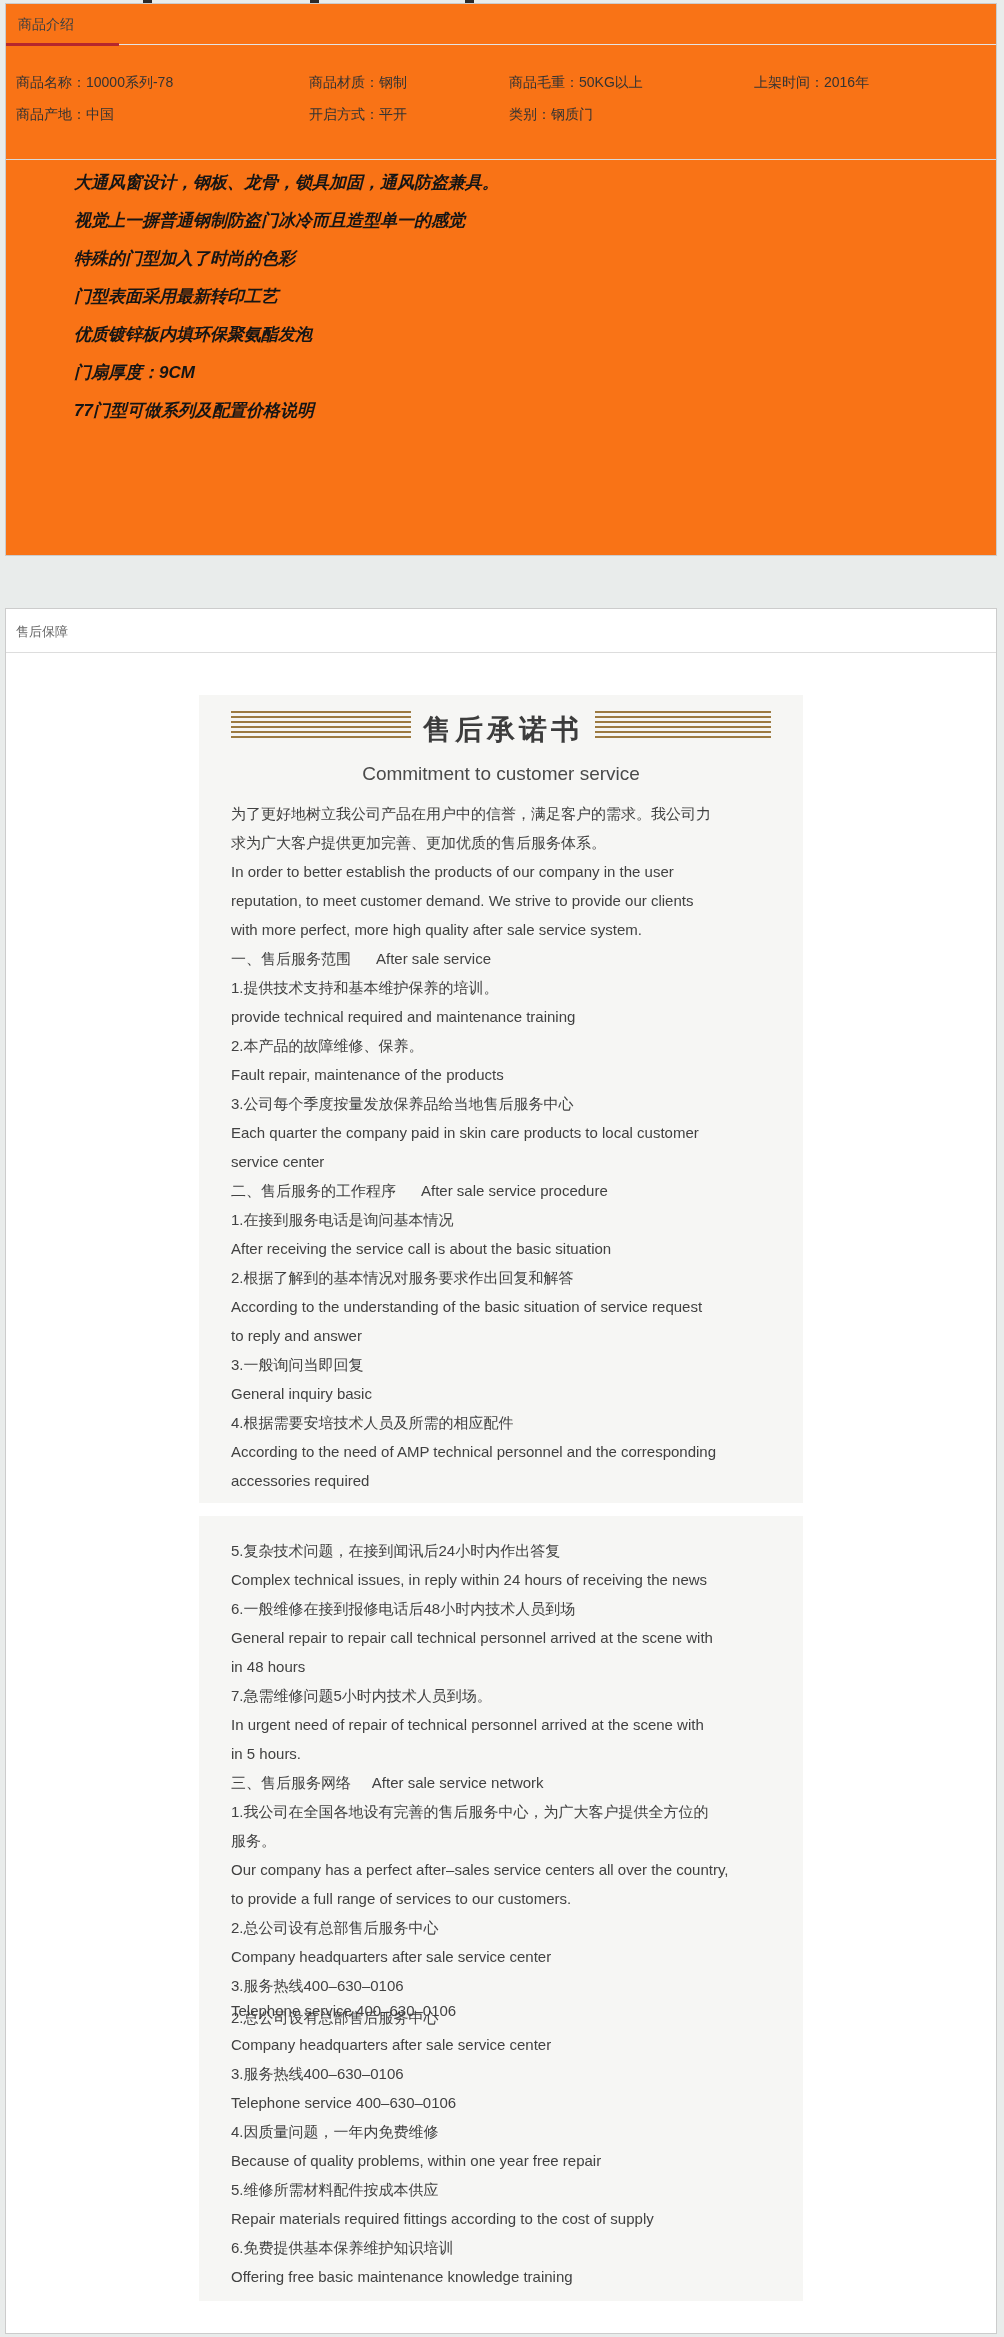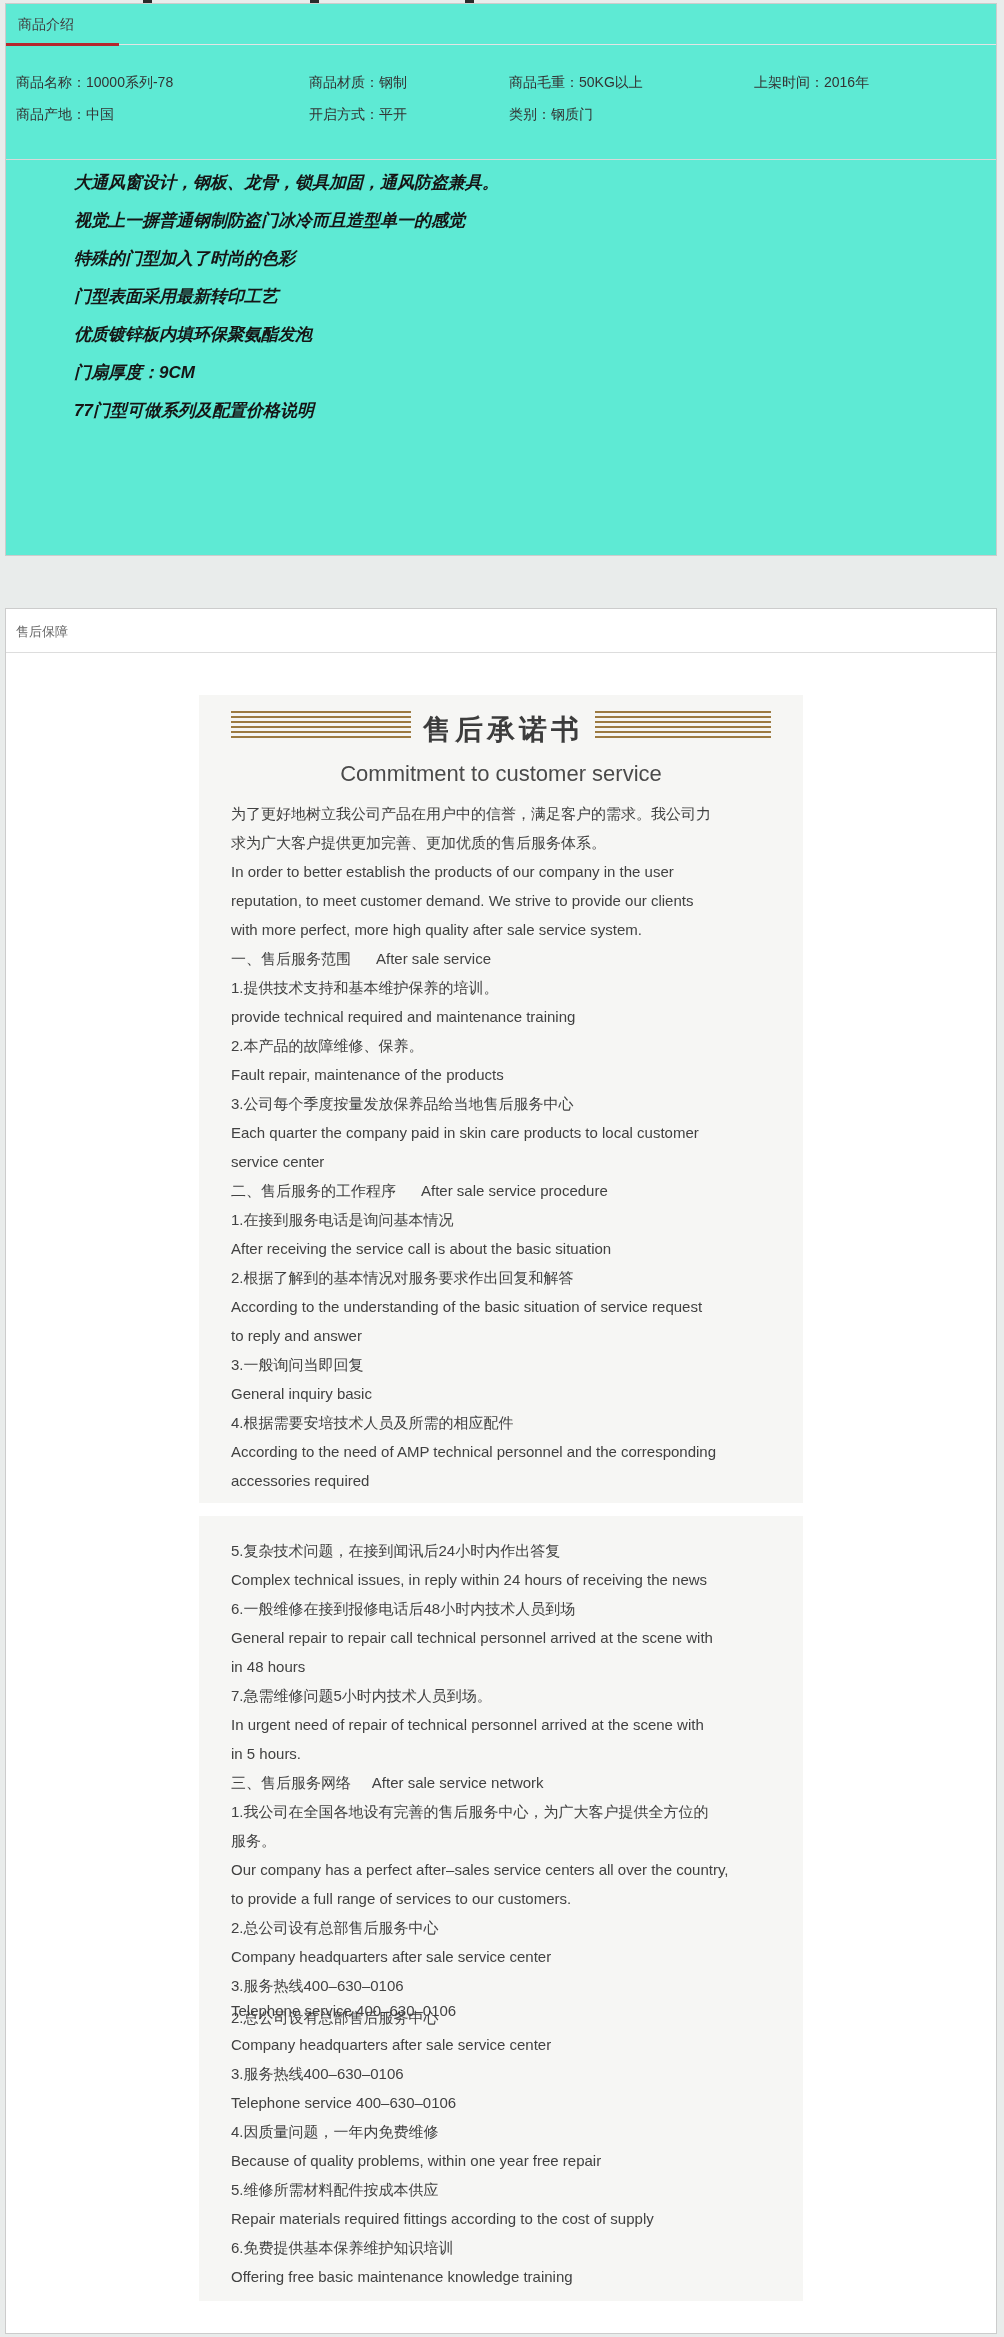--- a/index.html
+++ b/index.html
@@ -8,21 +8,21 @@
     width:1004px; height:2337px; position:relative;
     background:#e9eceb;
     font-family:"Liberation Sans","DejaVu Sans",sans-serif;
     color:#333;
   }
   .tick { position:absolute; top:0; width:9px; height:3px; background:#2a2a2a; }
 
   
   .box1 {
     position:absolute; left:5px; top:3px; width:992px; height:553px;
-    background:#5eead4; border:1px solid #cccccc;
+    background:#f97316; border:1px solid #cccccc;
   }
   .tabbar { position:relative; height:41px; border-bottom:1px solid #e4e4e4; }
   .tab {
     display:inline-block; padding:12px 14px 0 12px;
     font-size:14px; color:#404040; cursor:pointer;
   }
   .tab-underline {
     position:absolute; left:0; bottom:-2px; width:113px; height:3px;
     background:var(--accent,#b5272d);
   }
@@ -56,21 +56,21 @@
     height:27px;
     background:repeating-linear-gradient(to bottom,#9c7a41 0 2px,rgba(0,0,0,0) 2px 5px);
   }
   .stripe.left { width:180px; }
   .stripe.right { flex:1; }
   .doc-title {
     font-size:28px; letter-spacing:4px; font-weight:600;
     color:#3c3c3c; padding:0 12px; white-space:nowrap;
   }
   .doc-subtitle {
-    text-align:center; font-size:22px; color:#4a4a4a;
+    text-align:center; font-size:19px; color:#4a4a4a;
     line-height:26px; margin:6px 0 12px; font-weight:400;
   }
   .doc-line, .doc-lines p {
     margin:0; font-size:15px; color:#414141; line-height:29px;
     min-height:29px; white-space:pre-wrap;
   }
   .overlap-line { position:relative; height:30px; }
   .overlap-line span {
     position:absolute; left:0; font-size:15px; color:#414141;
     line-height:22px; white-space:nowrap;

